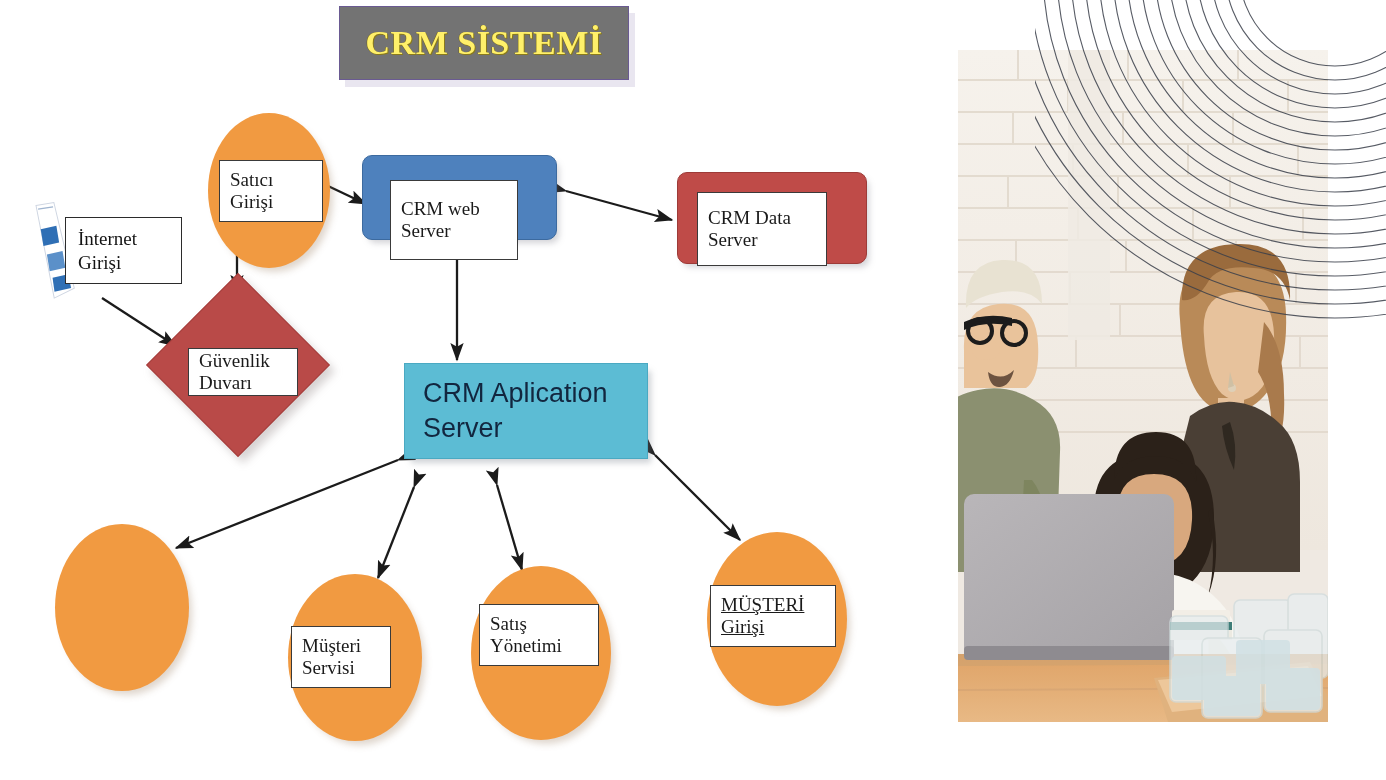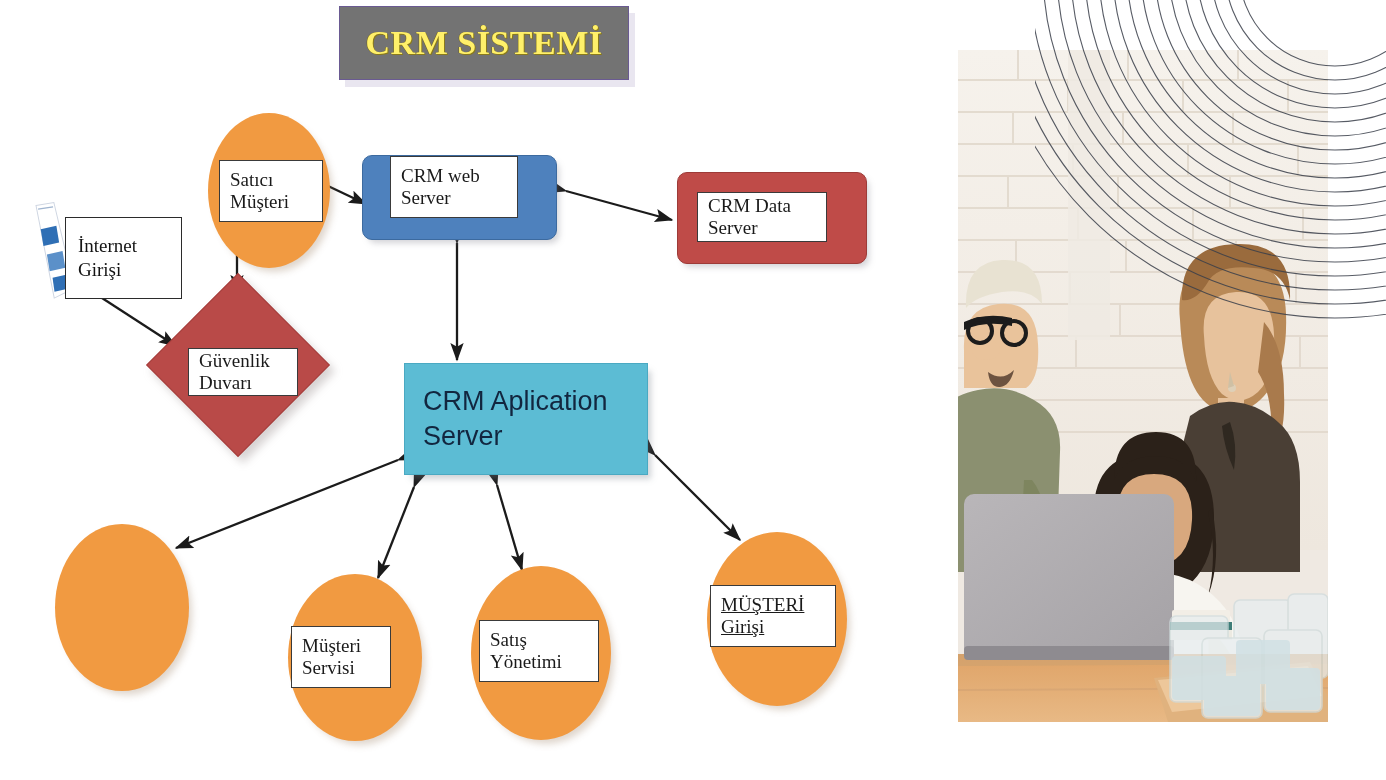--- a/index.html
+++ b/index.html
@@ -162,50 +162,50 @@
         <polygon points="20,30 36,31 34,48 18,47" fill="#2f6fb5"></polygon>
         <polygon points="19,56 35,57 33,74 17,73" fill="#5b90c9"></polygon>
         <polygon points="18,80 34,81 33,95 16,94" fill="#2f6fb5"></polygon>
         <line x1="23" y1="10" x2="38" y2="12" stroke="#9fb4cf" stroke-width="1.4"></line>
       </g>
     </svg>
   </div>
 
   <div class="ellipse" style="left:208px; top:113px; width:122px; height:155px;"></div>
   <div class="inner-label" style="left:219px; top:160px; width:104px; height:62px;">Satıcı
-Müşteri</div>
-
-  <div class="plain-box" style="left:65px; top:217px; width:117px; height:82px;">İnternet
 Girişi</div>
 
+  <div class="plain-box" style="left:65px; top:217px; width:117px; height:67px;">İnternet
+Girişi</div>
+
   <div class="rounded-box blue" style="left:362px; top:155px; width:195px; height:85px;"></div>
-  <div class="inner-label" style="left:390px; top:156px; width:128px; height:62px;">CRM    web
+  <div class="inner-label" style="left:390px; top:180px; width:128px; height:80px;">CRM    web
 Server</div>
 
   <div class="rounded-box red" style="left:677px; top:172px; width:190px; height:92px;"></div>
-  <div class="inner-label" style="left:697px; top:192px; width:130px; height:50px;">CRM    Data
+  <div class="inner-label" style="left:697px; top:192px; width:130px; height:74px;">CRM    Data
 Server</div>
 
   <div class="diamond-wrap" style="left:173px; top:300px; width:130px; height:130px;">
     <div class="diamond"></div>
   </div>
   <div class="inner-label" style="left:188px; top:348px; width:110px; height:48px;">Güvenlik
 Duvarı</div>
 
-  <div class="app-server" style="left:404px; top:363px; width:244px; height:112px;">CRM Aplication
+  <div class="app-server" style="left:404px; top:363px; width:244px; height:96px;">CRM Aplication
 Server</div>
 
   <div class="ellipse" style="left:55px; top:524px; width:134px; height:167px;"></div>
 
   <div class="ellipse" style="left:288px; top:574px; width:134px; height:167px;"></div>
   <div class="inner-label" style="left:291px; top:626px; width:100px; height:62px;">Müşteri
 Servisi</div>
 
   <div class="ellipse" style="left:471px; top:566px; width:140px; height:174px;"></div>
-  <div class="inner-label" style="left:479px; top:620px; width:120px; height:62px;">Satış
+  <div class="inner-label" style="left:479px; top:604px; width:120px; height:62px;">Satış
 Yönetimi</div>
 
   <div class="ellipse" style="left:707px; top:532px; width:140px; height:174px;"></div>
   <div class="inner-label" style="left:710px; top:585px; width:126px; height:62px;text-decoration:underline;">MÜŞTERİ
 Girişi</div>
 
   <div class="photo">
     <svg viewBox="0 0 370 672" width="370" height="672">
       <defs>
         <linearGradient id="wall" x1="0" y1="0" x2="0" y2="1">

